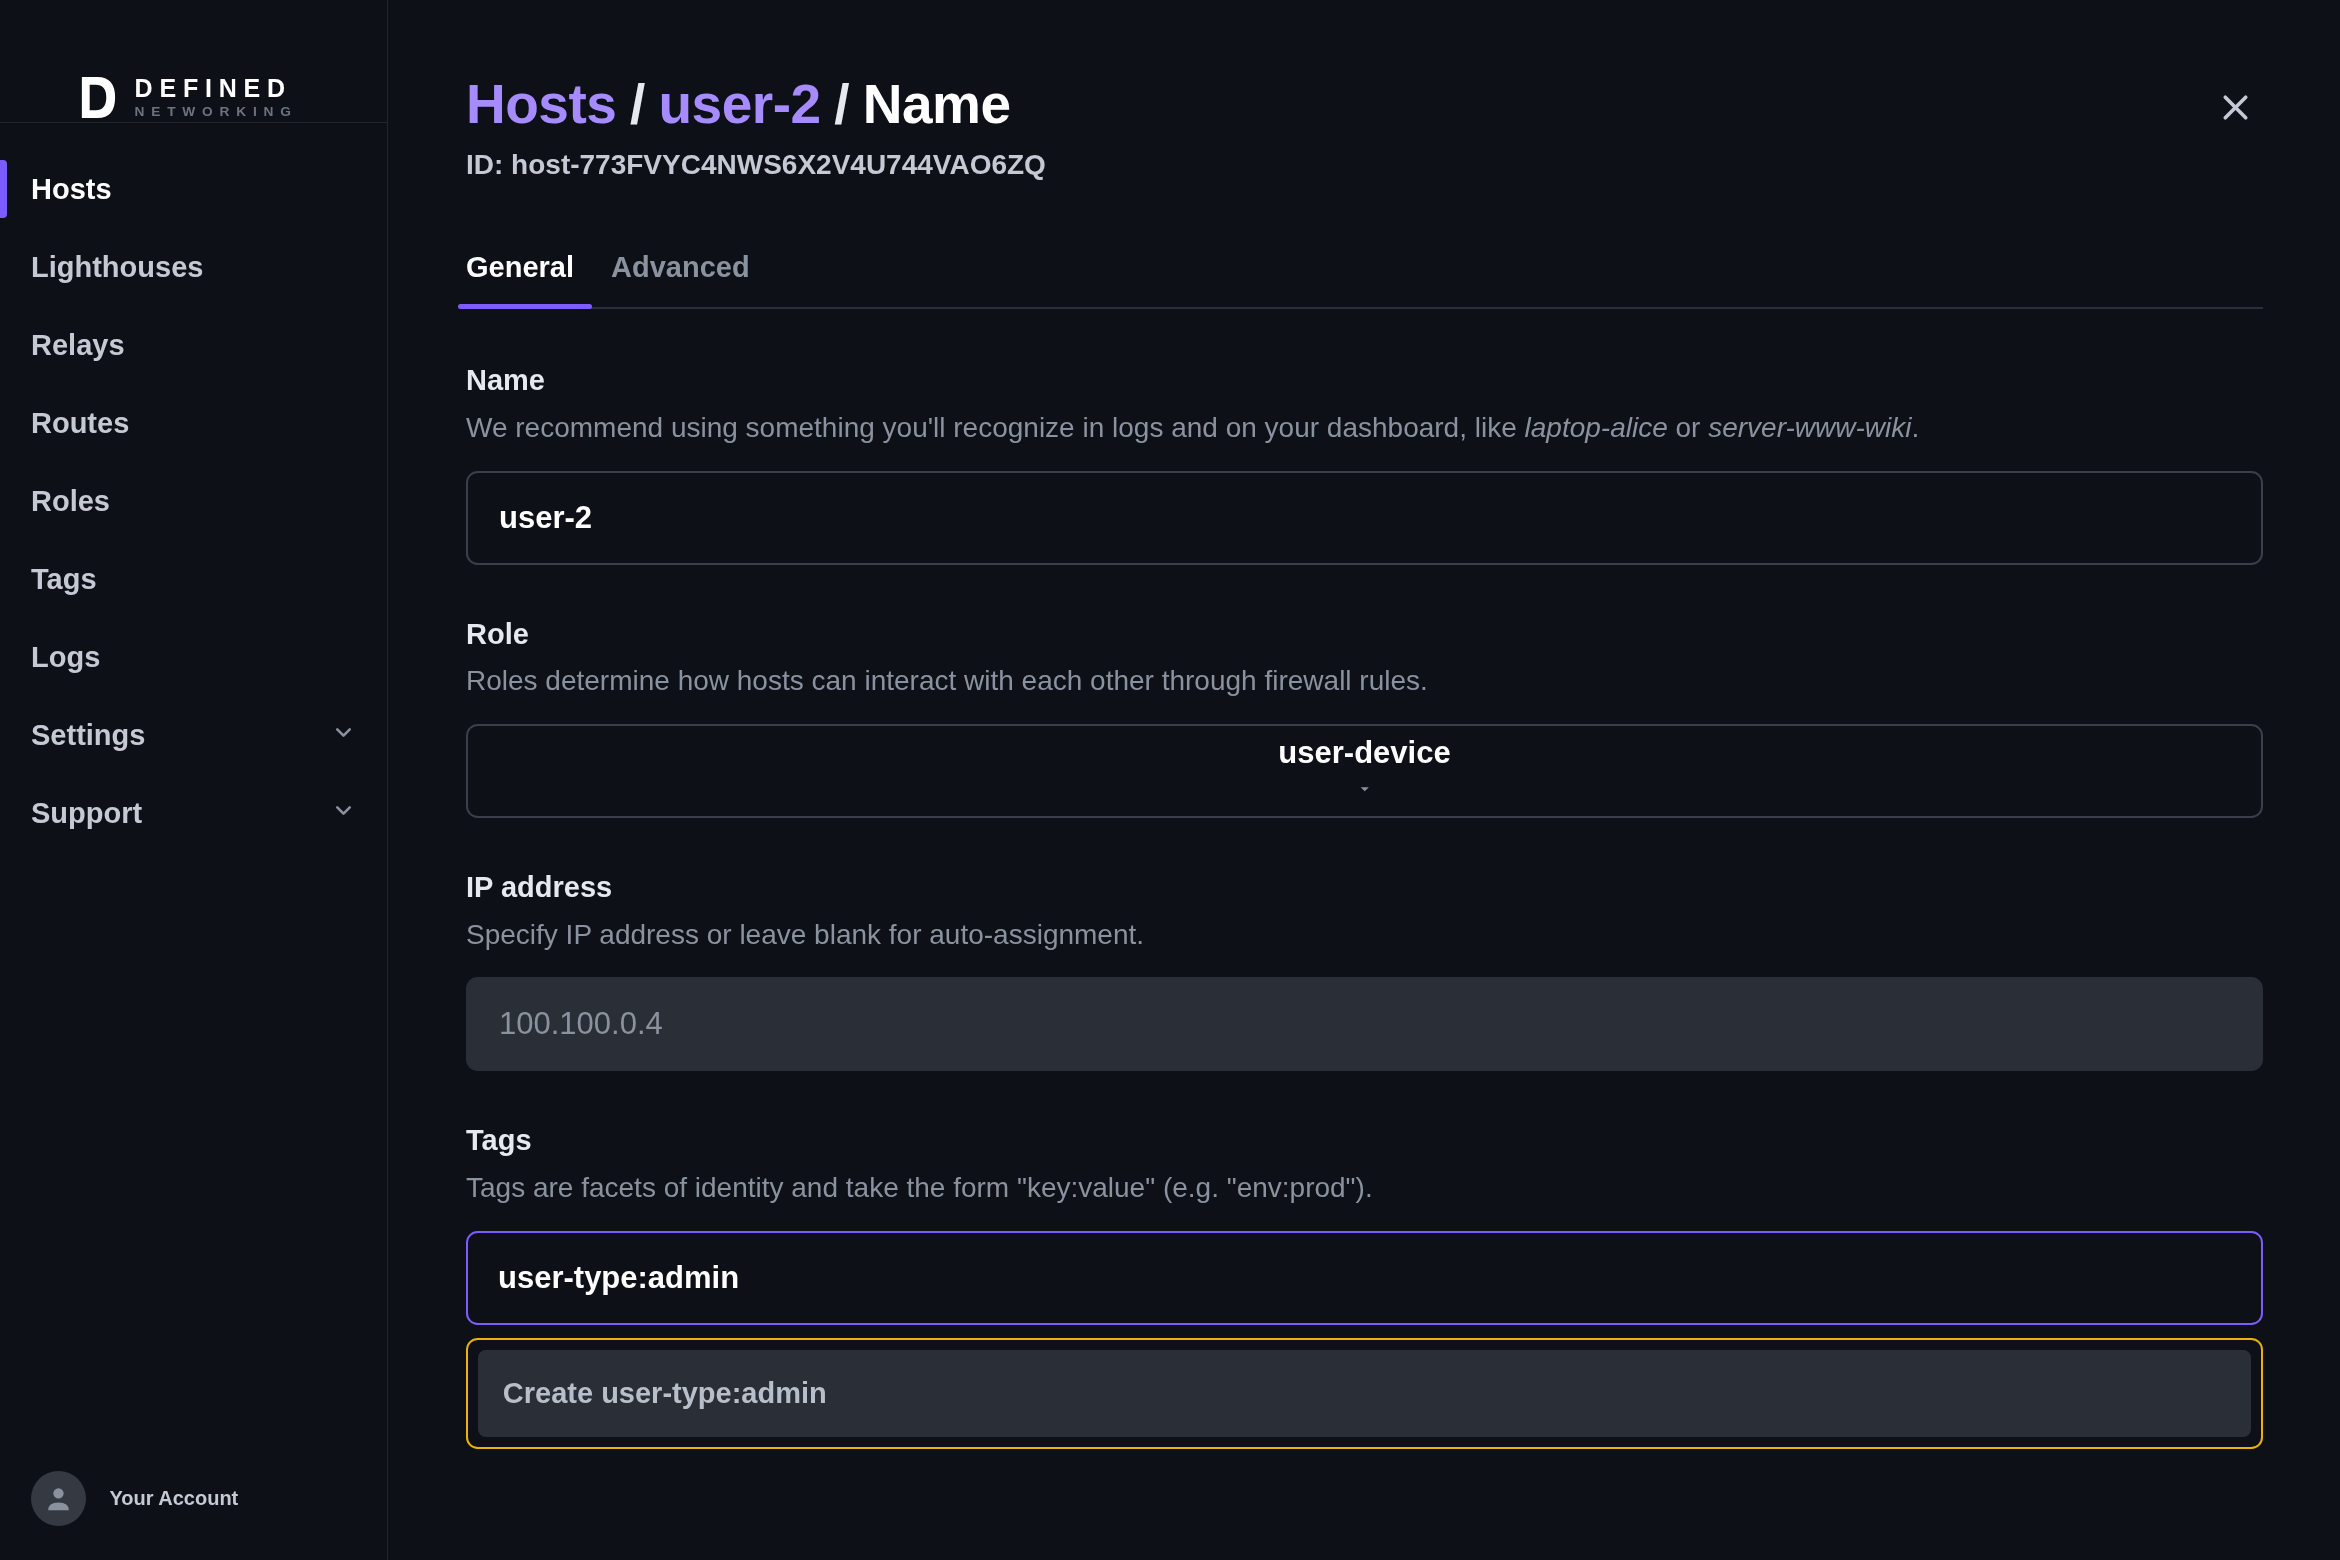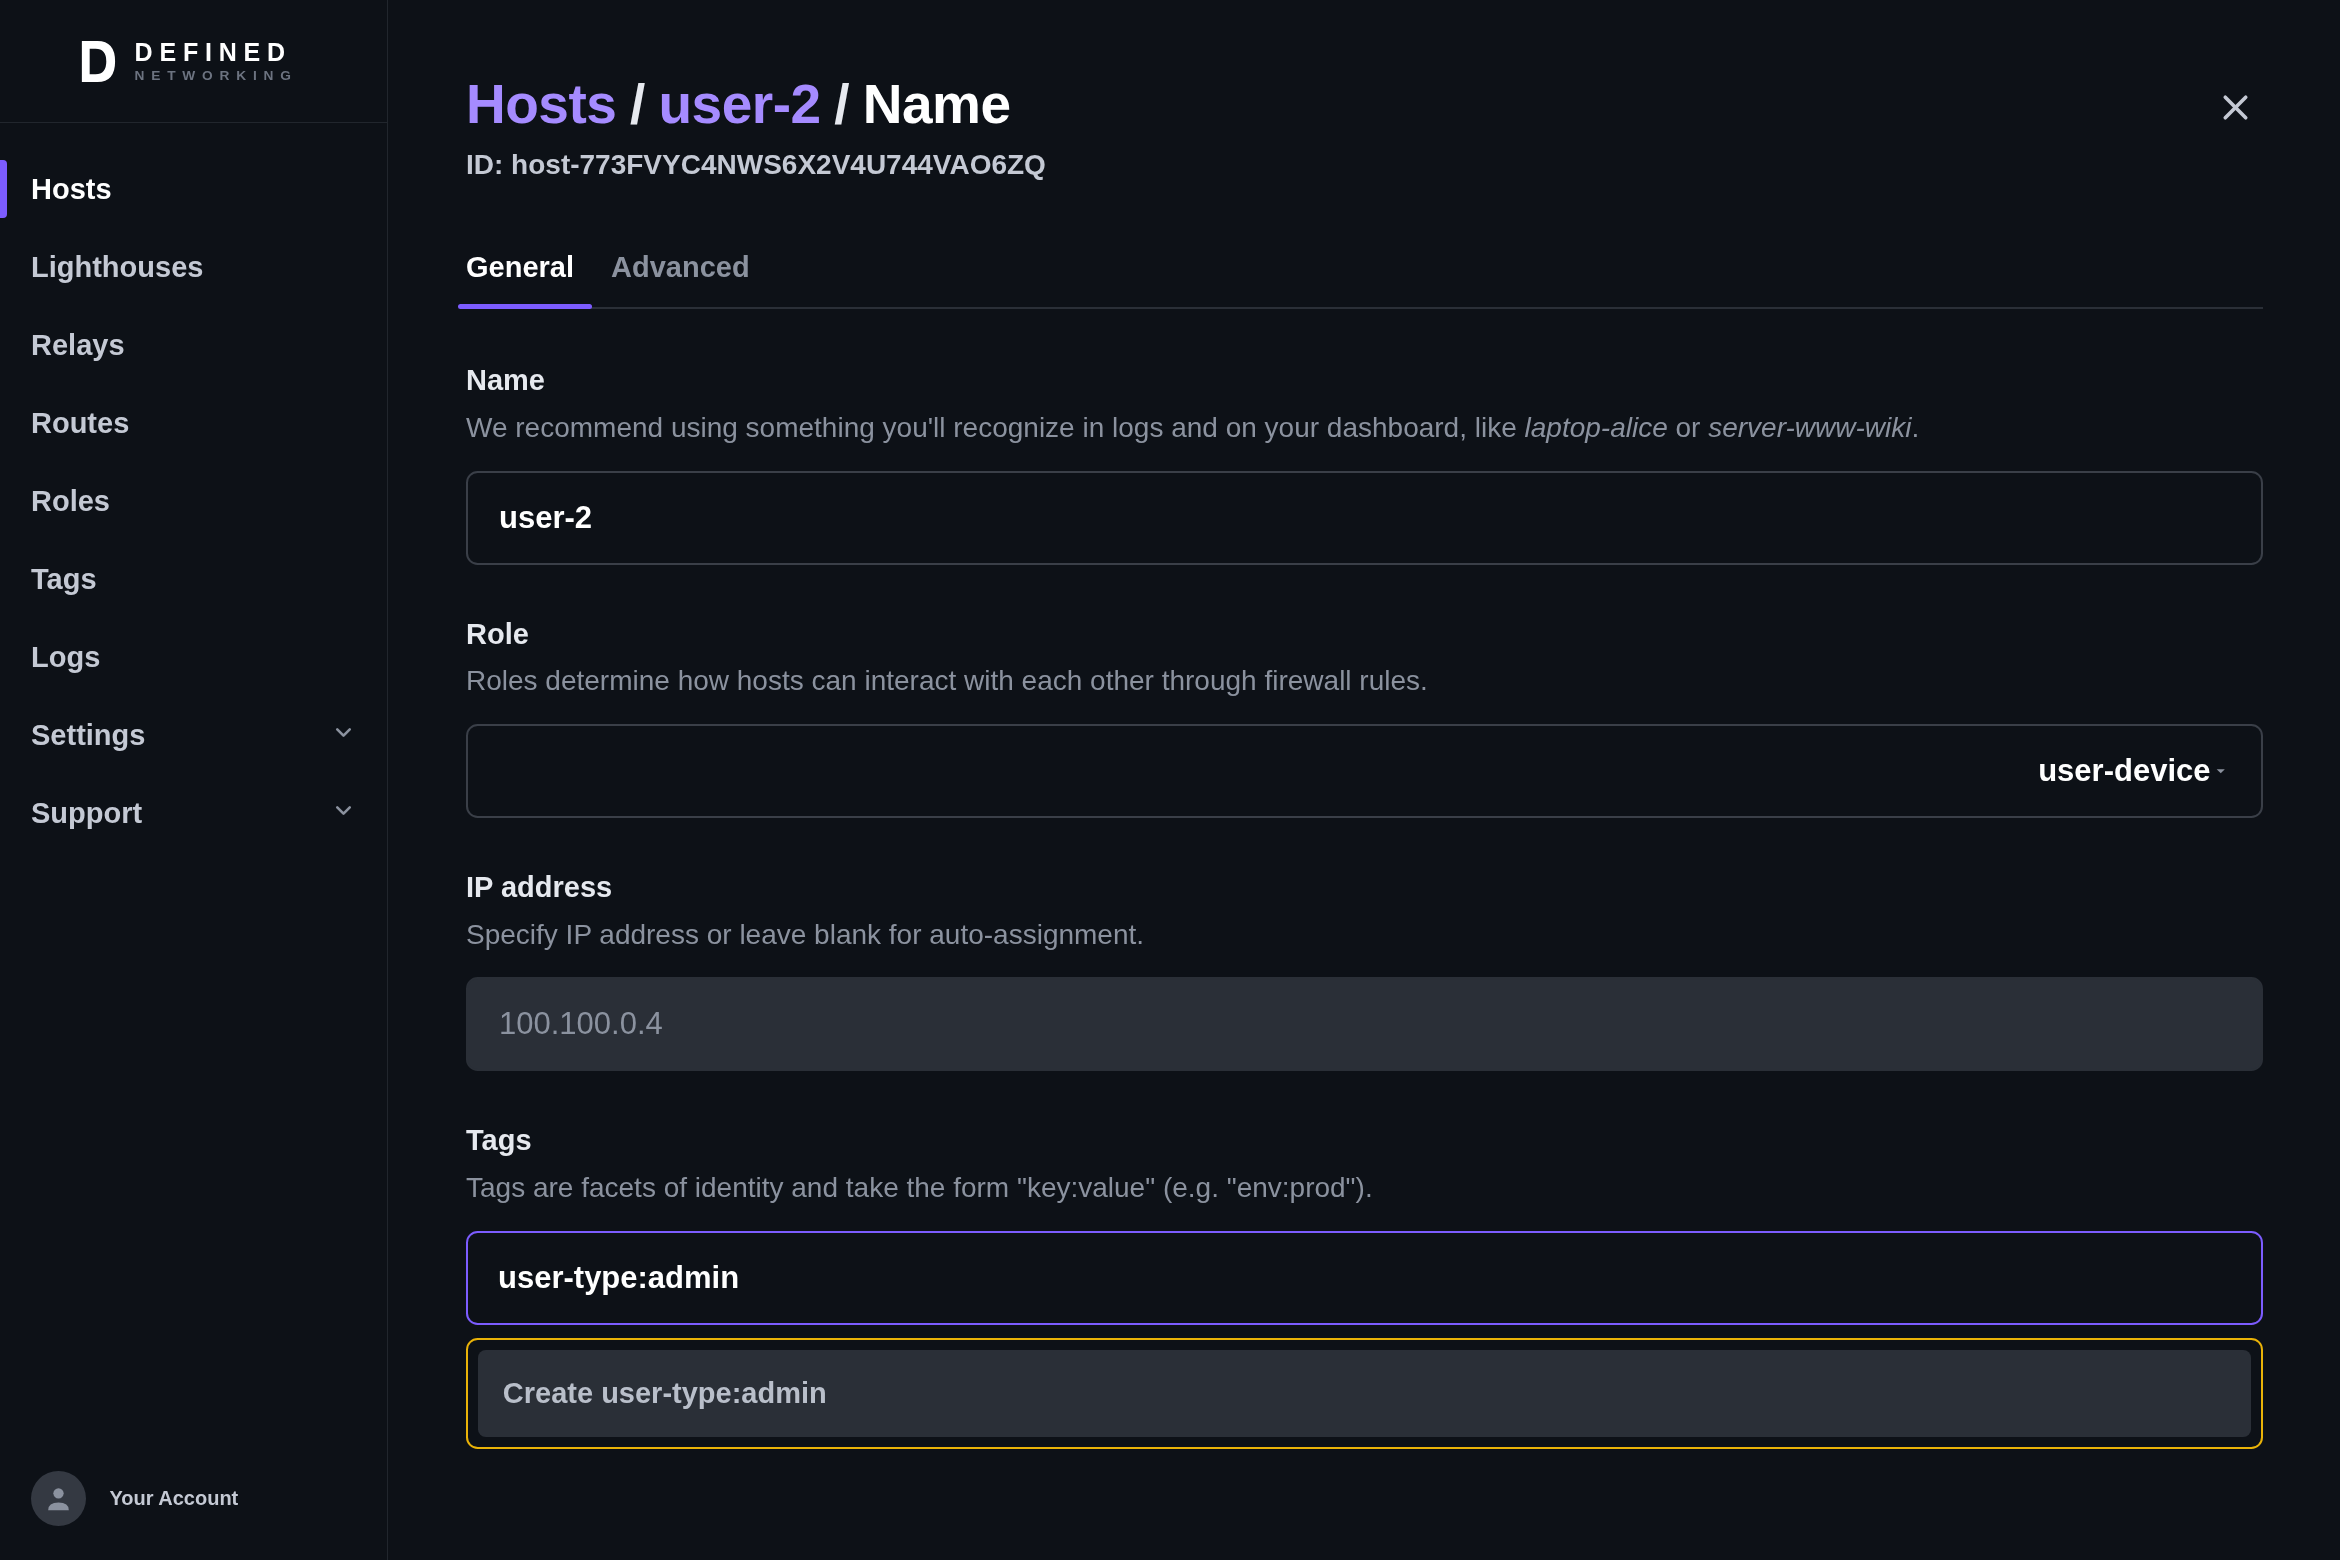--- a/index.html
+++ b/index.html
@@ -22,21 +22,21 @@
     background: #0d1117;
     border-right: 1px solid #21262d;
     display: flex;
     flex-direction: column;
     flex-shrink: 0;
   }
   .logo-wrap {
     height: 123px;
     border-bottom: 1px solid #21262d;
     display: flex;
-    align-items: center;
+    align-items: flex-end;
     padding-left: 76px;
   }
   .logo {
     display: flex;
     align-items: center;
     gap: 15.6px;
   }
   .logo-mark {
     width: 43px;
     height: 49px;
@@ -199,22 +199,23 @@
     border-radius: 11.7px;
     background: #0d1117;
     color: #ffffff;
     font-size: 31px;
     font-weight: 600;
     padding: 0 31px;
     display: flex;
     align-items: center;
   }
   .input-box.select {
-    justify-content: flex-end;
-    cursor: pointer;
+    justify-content: center;
+    cursor: pointer;
+    flex-direction: column;
   }
   .input-box.disabled {
     background: #2a2f37;
     color: #8b929f;
     border-color: #2a2f37;
     font-weight: 500;
   }
   .input-box.focused {
     border-color: #7c5cff;
     border-width: 2.9px;

